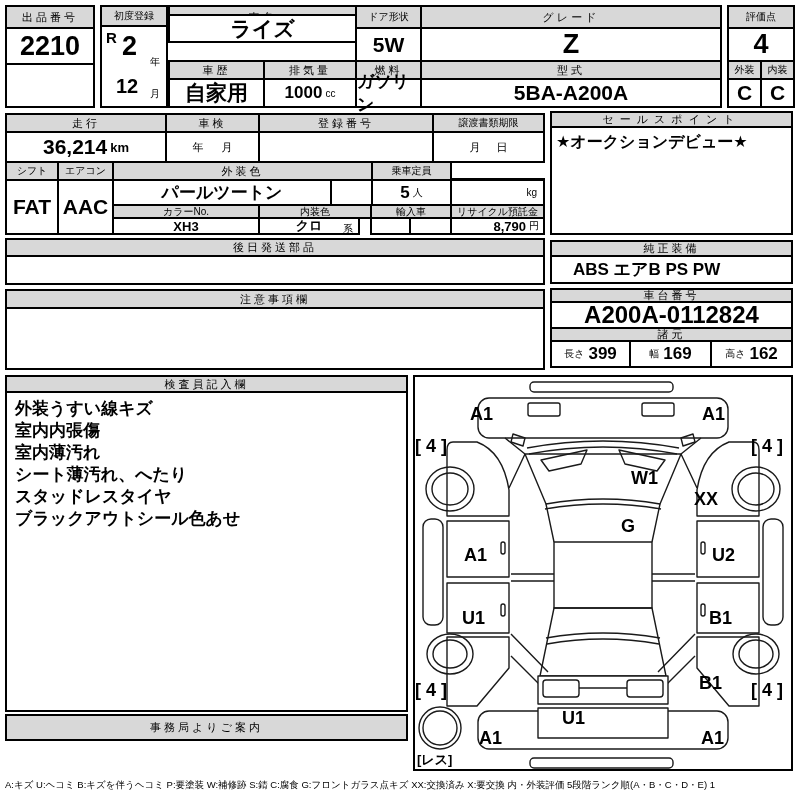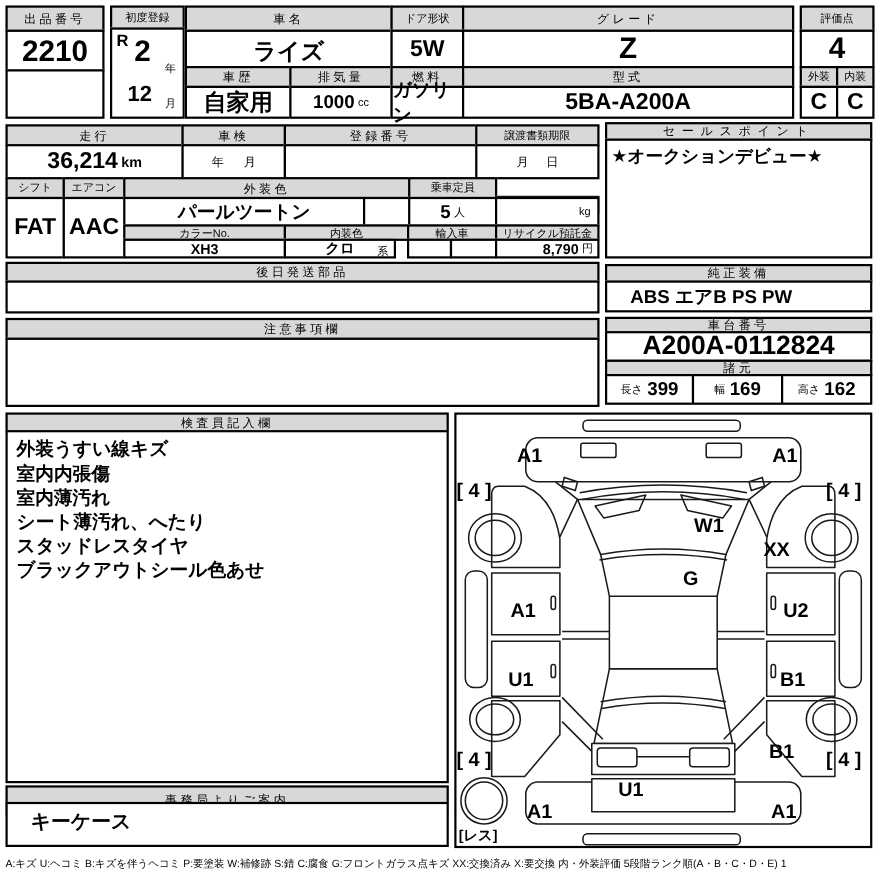--- a/index.html
+++ b/index.html
@@ -33,21 +33,21 @@
   <div class="abs cell hdr ls0" style="left:100px;top:5px;width:68px;height:22px">初度登録</div>
   <div class="abs cell" style="left:100px;top:25px;width:68px;height:83px">
     <span class="abs" style="left:4px;top:2px;font-size:15px;font-weight:bold">R</span>
     <span class="abs" style="left:20px;top:4px;font-size:27px;font-weight:bold">2</span>
     <span class="abs" style="left:48px;top:28px;font-size:10px">年</span>
     <span class="abs" style="left:14px;top:48px;font-size:20px;font-weight:bold">12</span>
     <span class="abs" style="left:48px;top:60px;font-size:10px">月</span>
   </div>
 
   <div class="abs cell hdr" style="left:168px;top:5px;width:189px;height:24px">車名</div>
-  <div class="abs cell v-lg" style="left:168px;top:27px;width:189px;height:39px">ライズ</div>
+  <div class="abs cell v-lg" style="left:168px;top:14px;width:189px;height:29px">ライズ</div>
   <div class="abs cell hdr" style="left:168px;top:60px;width:97px;height:20px">車歴</div>
   <div class="abs cell v-lg" style="left:168px;top:78px;width:97px;height:30px">自家用</div>
   <div class="abs cell hdr" style="left:263px;top:60px;width:94px;height:20px">排気量</div>
   <div class="abs cell" style="left:263px;top:78px;width:94px;height:30px">
     <span class="v-md">1000</span>
     <span class="unit">cc</span>
   </div>
 
   <div class="abs cell hdr ls0" style="left:355px;top:5px;width:67px;height:24px">ドア形状</div>
   <div class="abs cell v-lg" style="left:355px;top:27px;width:67px;height:35px">5W</div>
@@ -156,23 +156,20 @@
   <div class="abs cell" style="left:5px;top:391px;width:403px;height:321px;align-items:flex-start;justify-content:flex-start;padding:5px 8px;flex-direction:column">
     <span class="note-line">外装うすい線キズ</span>
     <span class="note-line">室内内張傷</span>
     <span class="note-line">室内薄汚れ</span>
     <span class="note-line">シート薄汚れ、へたり</span>
     <span class="note-line">スタッドレスタイヤ</span>
     <span class="note-line">ブラックアウトシール色あせ</span>
   </div>
 
   <div class="abs cell hdr" style="left:5px;top:714px;width:403px;height:27px">事務局よりご案内</div>
-  <div class="abs cell left" style="left:5px;top:729px;width:403px;height:41px;align-items:flex-start;padding-top:4px">
-    <span style="font-size:18px;font-weight:bold">キーケース</span>
-  </div>
 
   <div class="abs" style="left:413px;top:375px;width:380px;height:396px;border:2px solid #000">
     <svg width="376" height="392" viewBox="0 0 376 392">
       <g stroke="#1a1a1a" stroke-width="1.4" fill="none" stroke-linejoin="round">
         <rect x="115" y="5" width="143" height="10" rx="4"></rect>
         <rect x="63" y="21" width="250" height="40" rx="11"></rect>
         <rect x="113" y="26" width="32" height="13" rx="2"></rect>
         <rect x="227" y="26" width="32" height="13" rx="2"></rect>
         <path d="M90,61 L110,77 M286,61 L266,77"></path>
         <path d="M112,71 Q188,57 264,71"></path>

